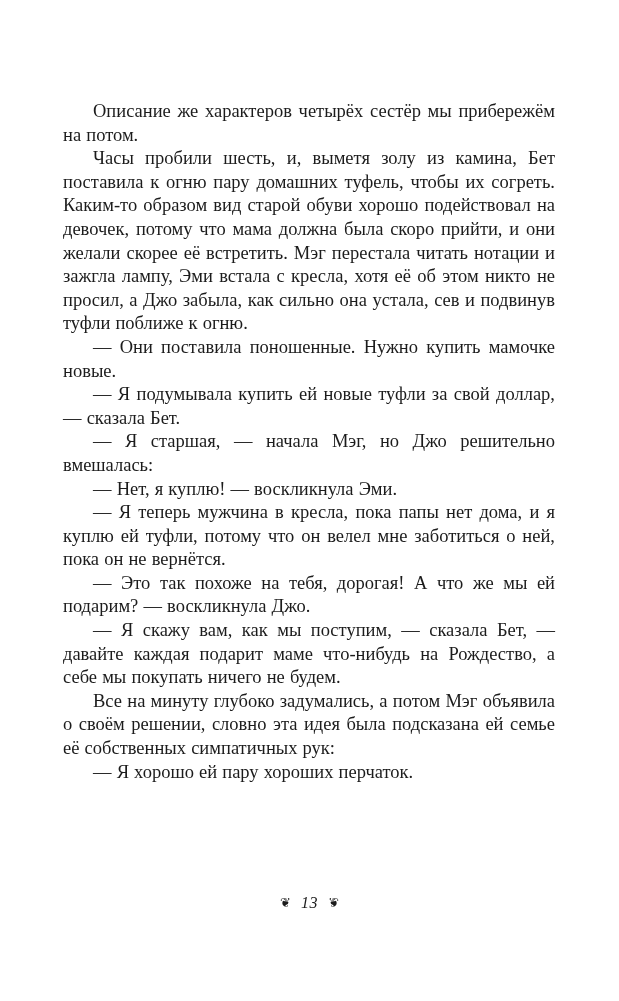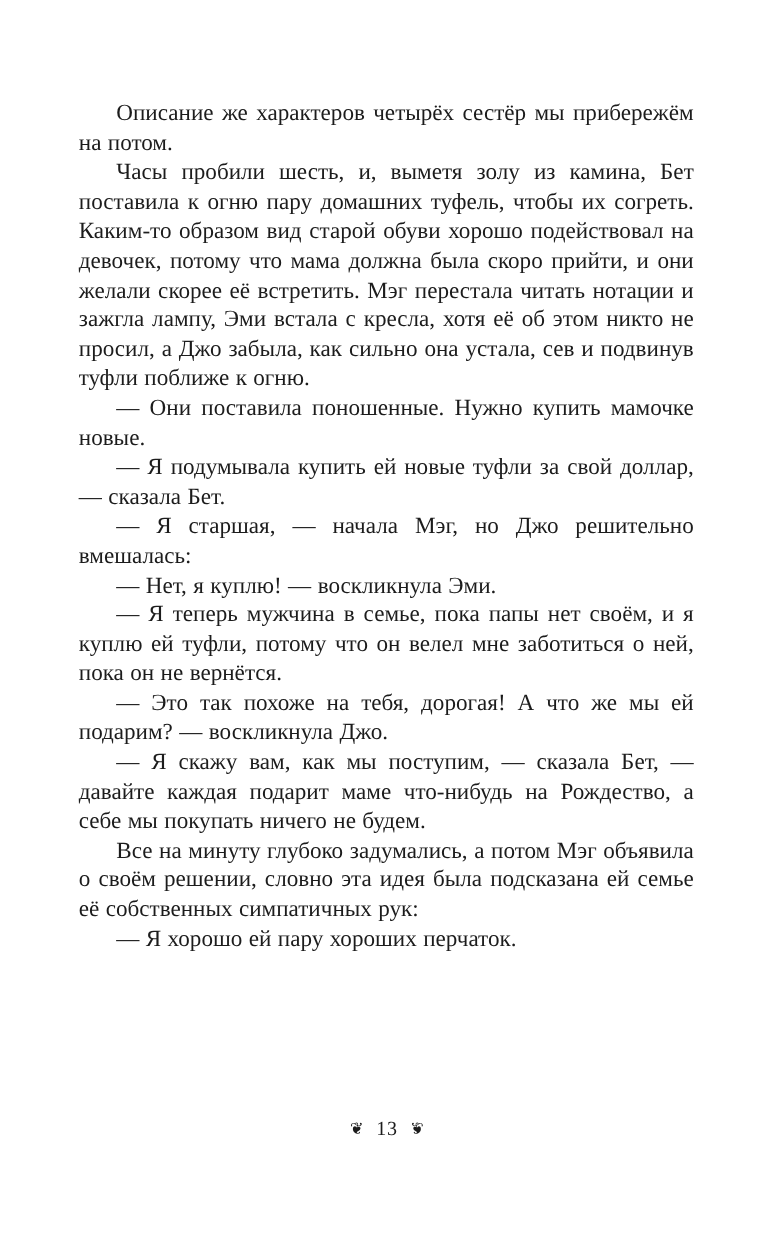--- a/index.html
+++ b/index.html
@@ -16,21 +16,21 @@
       color: #1c1c1c;
     }
     .page {
       position: absolute;
       top: 0;
       left: 0;
       width: 619px;
       height: 1001px;
       background: #ffffff;
       box-sizing: border-box;
-      padding: 80px 64px 0 63px;
+      padding: 100px 64px 0 63px;
     }
     .text-block {
       width: 492px;
     }
     .text-block p {
       margin: 0;
       padding: 0;
       font-size: 18.5px;
       line-height: 23.6px;
       text-align: justify;
@@ -48,20 +48,21 @@
       font-size: 16px;
       line-height: 20px;
       color: #1c1c1c;
       user-select: none;
     }
     .footer .page-number {
       display: inline-block;
       margin: 0 10px;
       font-size: 16px;
       letter-spacing: 0.5px;
+      font-style: italic;
     }
     .footer .ornament {
       display: inline-block;
       font-size: 13px;
       vertical-align: 1px;
       color: #1c1c1c;
     }
     .footer .ornament.mirrored {
       transform: scaleX(-1);
     }
@@ -70,21 +71,21 @@
 <body>
 
 <div class="page">
   <div class="text-block">
       <p>Описание же характеров четырёх сестёр мы прибережём на потом.</p>
       <p>Часы пробили шесть, и, выметя золу из камина, Бет поставила к огню пару домашних туфель, чтобы их согреть. Каким-то образом вид старой обуви хорошо подействовал на девочек, потому что мама должна была скоро прийти, и они желали скорее её встретить. Мэг перестала читать нотации и зажгла лампу, Эми встала с кресла, хотя её об этом никто не просил, а Джо забыла, как сильно она устала, сев и подвинув туфли поближе к огню.</p>
       <p>— Они поставила поношенные. Нужно купить мамочке новые.</p>
       <p>— Я подумывала купить ей новые туфли за свой доллар, — сказала Бет.</p>
       <p>— Я старшая, — начала Мэг, но Джо решительно вмешалась:</p>
       <p>— Нет, я куплю! — воскликнула Эми.</p>
-      <p>— Я теперь мужчина в семье, пока папы нет своём, и я куплю ей туфли, потому что он велел мне заботиться о ней, пока он не вернётся.</p>
+      <p>— Я теперь мужчина в кресла, пока папы нет дома, и я куплю ей туфли, потому что он велел мне заботиться о ней, пока он не вернётся.</p>
       <p>— Это так похоже на тебя, дорогая! А что же мы ей подарим? — воскликнула Джо.</p>
       <p>— Я скажу вам, как мы поступим, — сказала Бет, — давайте каждая подарит маме что-нибудь на Рождество, а себе мы покупать ничего не будем.</p>
       <p>Все на минуту глубоко задумались, а потом Мэг объявила о своём решении, словно эта идея была подсказана ей семье её собственных симпатичных рук:</p>
       <p>— Я хорошо ей пару хороших перчаток.</p>
     </div>
   <div class="footer">
     <span class="ornament">❦</span><span class="page-number">13</span><span class="ornament mirrored">❦</span>
   </div>
 </div>
 

